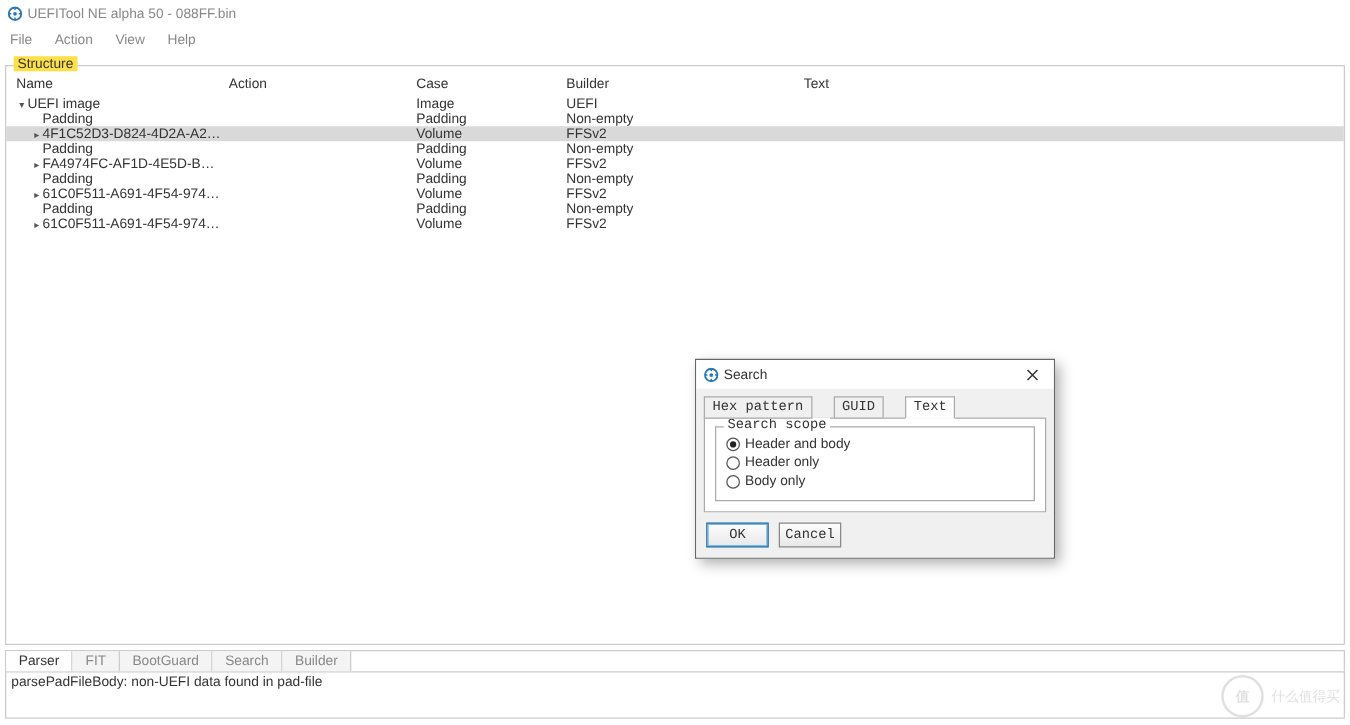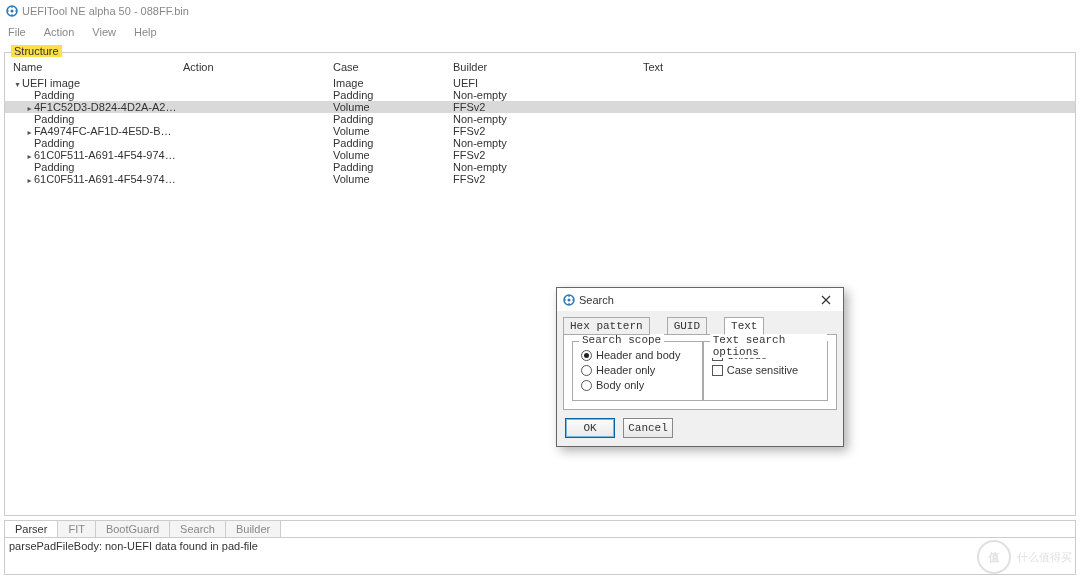--- a/index.html
+++ b/index.html
@@ -216,31 +216,20 @@
           </div>
           <div class="radio">
             <span class="radio-dot"></span>
             <span>Header only</span>
           </div>
           <div class="radio">
             <span class="radio-dot"></span>
             <span>Body only</span>
           </div>
         </div>
-        <div class="fieldset" style="flex:1">
-          <div class="fs-legend">Text search options</div>
-          <div class="check">
-            <span class="check-box on"></span>
-            <span>Unicode</span>
-          </div>
-          <div class="check">
-            <span class="check-box"></span>
-            <span>Case sensitive</span>
-          </div>
-        </div>
       </div>
     </div>
   </div>
   <div class="dlg-buttons">
     <div class="btn primary">OK</div>
     <div class="btn">Cancel</div>
   </div>
 </div>
 
 <div class="watermark">

